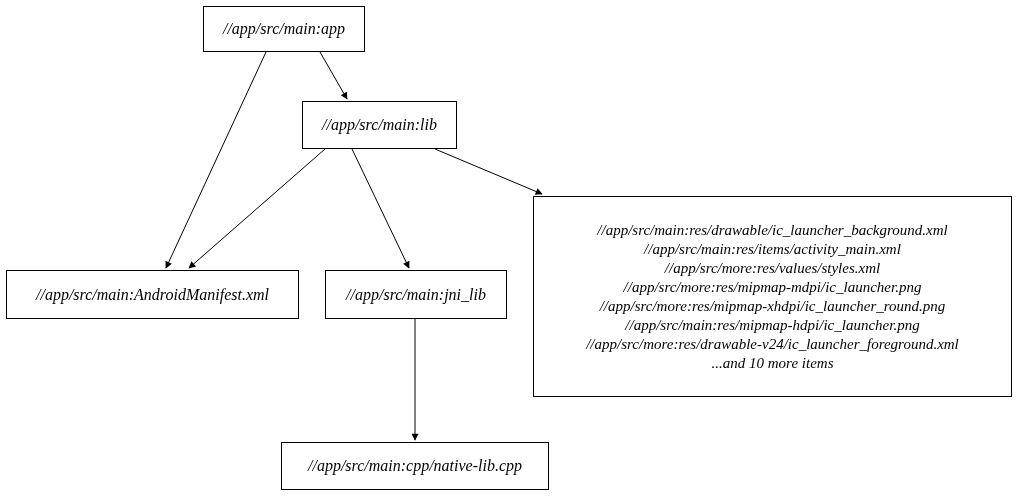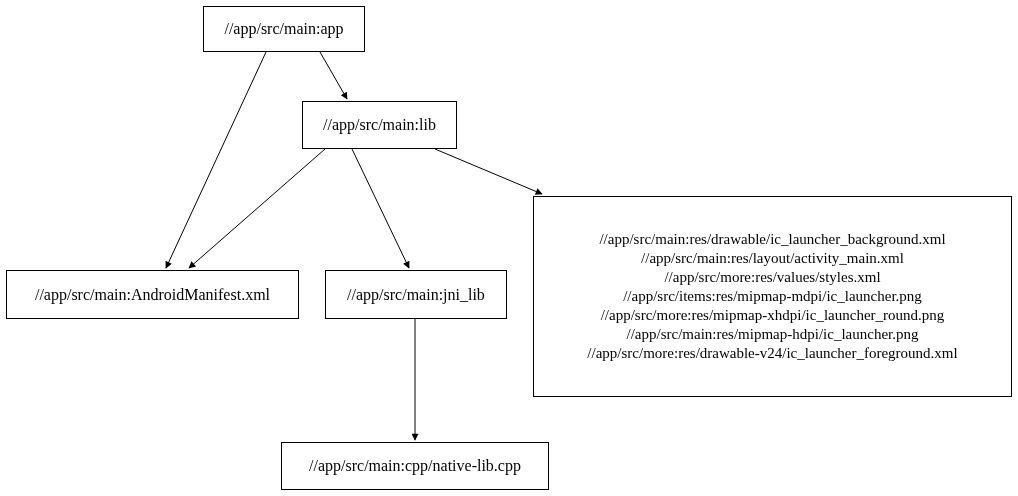--- a/index.html
+++ b/index.html
@@ -27,20 +27,21 @@
     position: absolute;
     box-sizing: border-box;
     border: 1px solid #000000;
     background: #ffffff;
     display: flex;
     align-items: center;
     justify-content: center;
     text-align: center;
     font-size: 16px;
     white-space: nowrap;
+    font-style: italic;
   }
   .node-app        { left: 203px; top: 6px;   width: 162px; height: 46px; }
   .node-lib        { left: 302px; top: 101px; width: 155px; height: 48px; align-items: center; }
   .node-manifest   { left: 6px;   top: 270px; width: 293px; height: 49px; }
   .node-jni-lib    { left: 325px; top: 270px; width: 182px; height: 49px; }
   .node-res-group  { left: 533px; top: 196px; width: 479px; height: 201px;
                      flex-direction: column; justify-content: center; }
   .node-native-cpp { left: 281px; top: 442px; width: 268px; height: 48px; }
   .res-line {
     line-height: 19px;
@@ -81,25 +82,26 @@
   <div class="node node-manifest">
     <span>//app/src/main:AndroidManifest.xml</span>
   </div>
 
   <div class="node node-jni-lib">
     <span>//app/src/main:jni_lib</span>
   </div>
 
   <div class="node node-res-group">
     <span class="res-line">//app/src/main:res/drawable/ic_launcher_background.xml</span>
-    <span class="res-line">//app/src/main:res/layout/activity_main.xml</span>
+    <span class="res-line">//app/src/main:res/items/activity_main.xml</span>
     <span class="res-line">//app/src/more:res/values/styles.xml</span>
-    <span class="res-line">//app/src/items:res/mipmap-mdpi/ic_launcher.png</span>
+    <span class="res-line">//app/src/more:res/mipmap-mdpi/ic_launcher.png</span>
     <span class="res-line">//app/src/more:res/mipmap-xhdpi/ic_launcher_round.png</span>
     <span class="res-line">//app/src/main:res/mipmap-hdpi/ic_launcher.png</span>
     <span class="res-line">//app/src/more:res/drawable-v24/ic_launcher_foreground.xml</span>
+    <span class="res-line">...and 10 more items</span>
   </div>
 
   <div class="node node-native-cpp">
     <span>//app/src/main:cpp/native-lib.cpp</span>
   </div>
 
 </div>
 
 </body></html>

